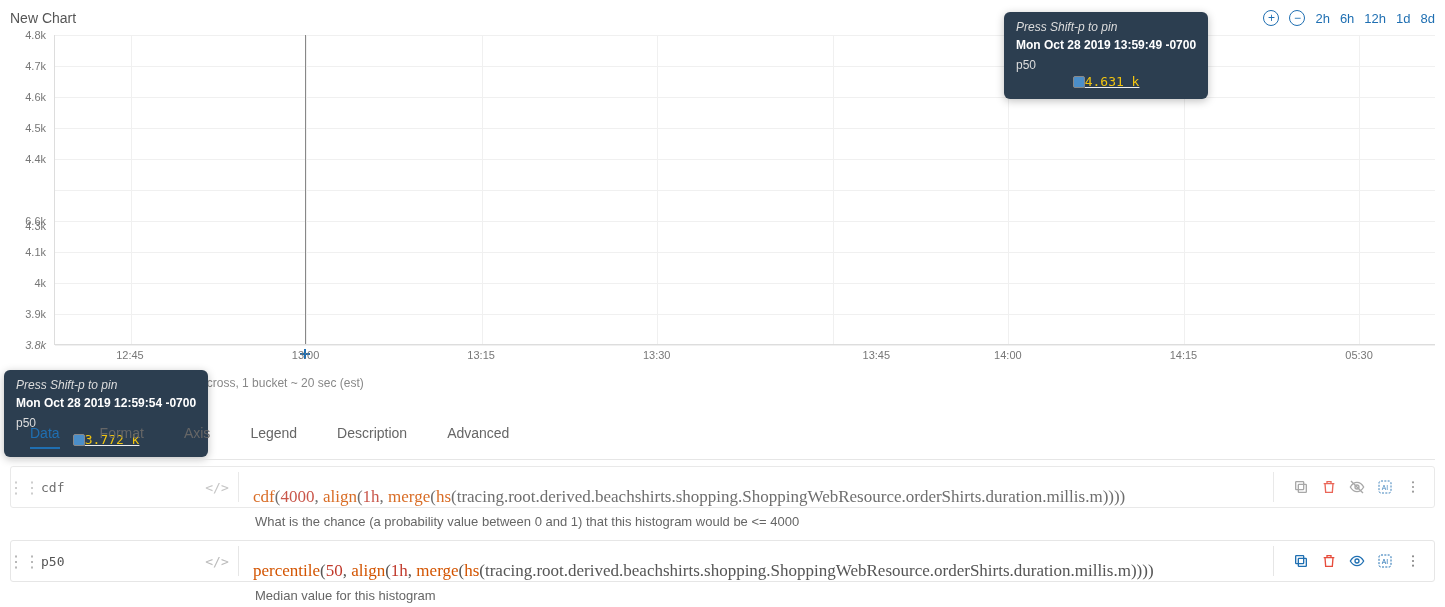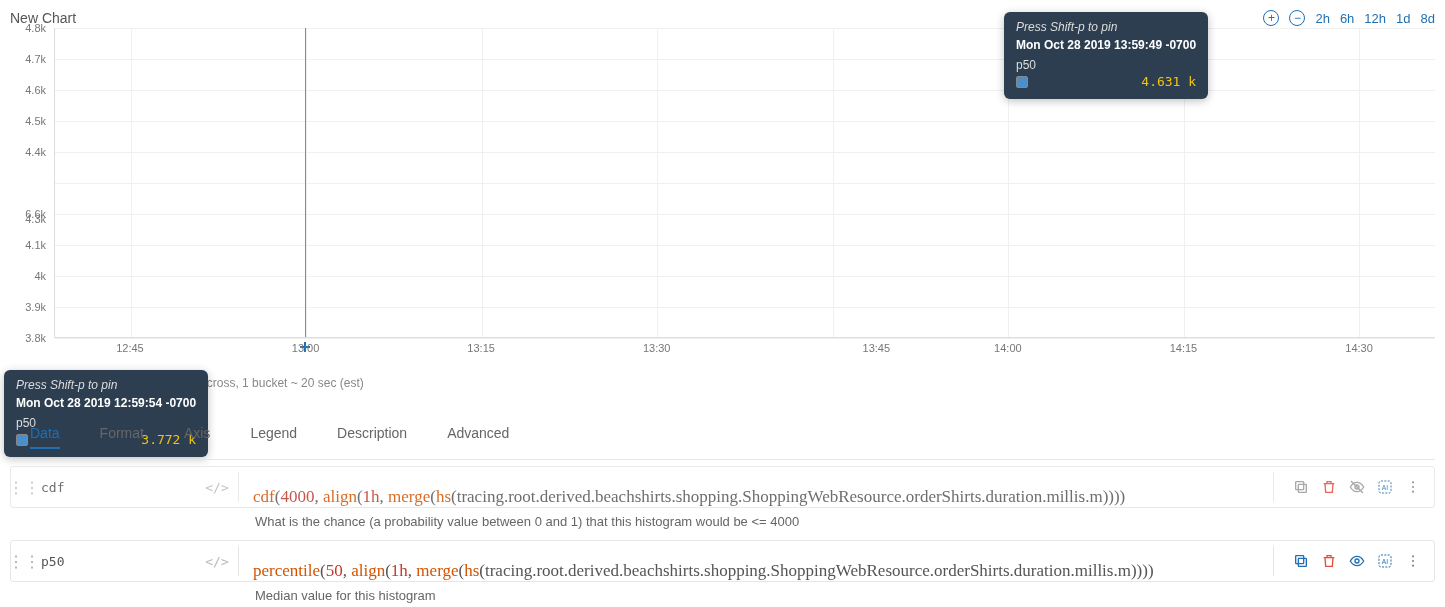--- a/index.html
+++ b/index.html
@@ -4,40 +4,40 @@
 <style>
   * { box-sizing: border-box; }
   html, body { margin: 0; padding: 0; font-family: -apple-system, BlinkMacSystemFont, "Segoe UI", Helvetica, Arial, sans-serif; color: #333; background:#fff; }
   .root { width:1445px; height:607px; position:relative; overflow:hidden; }
   .header-row { position:absolute; top:10px; left:10px; right:10px; display:flex; justify-content:space-between; align-items:center; }
   .chart-title { font-size:14px; color:#555; }
   .time-controls { display:flex; align-items:center; gap:10px; font-size:13px; color:#1f6fb2; }
   .time-controls .icon { width:16px; height:16px; border:1.5px solid #1f6fb2; border-radius:50%; display:flex; align-items:center; justify-content:center; font-size:12px; color:#1f6fb2; cursor:pointer; }
   .time-controls .opt { cursor:pointer; color:#1f6fb2; }
   .time-controls .opt.active { }
-  .chart-area { position:absolute; top:28px; left:10px; right:10px; height:330px; }
+  .chart-area { position:absolute; top:35px; left:10px; right:10px; height:330px; }
   .yaxis { position:absolute; left:0; top:0; width:44px; height:310px; font-size:11px; color:#777; }
   .ytick { position:absolute; right:8px; transform:translateY(-50%); }
   .plot { position:absolute; left:44px; right:0; top:0; height:310px; border-left:1px solid #ddd; border-bottom:1px solid #ddd; }
   .gridline { position:absolute; left:0; right:0; height:0; border-top:1px solid #f0f0f0; }
   .xgrid { position:absolute; top:0; bottom:0; width:0; border-left:1px solid #f0f0f0; }
   .cursor-line { position:absolute; top:0; bottom:0; width:0; border-left:1px solid #888; }
   .point-circle { position:absolute; width:6px; height:6px; border:1.5px solid #1f6fb2; background:#fff; border-radius:50%; transform:translate(-50%,-50%); }
   .point-cross { position:absolute; width:10px; height:10px; transform:translate(-50%,-50%); }
   .point-cross:before, .point-cross:after { content:""; position:absolute; background:#1f6fb2; }
   .point-cross:before { left:4px; top:0; width:2px; height:10px; }
   .point-cross:after  { left:0; top:4px; width:10px; height:2px; }
   .xaxis { position:absolute; left:44px; right:0; top:314px; font-size:11px; color:#777; }
   .xtick { position:absolute; transform:translateX(-50%); }
   .bucket-note { position:absolute; top:376px; left:126px; font-size:12px; color:#888; }
   .tooltip { position:absolute; background:#2c3e50; color:#eee; border-radius:6px; font-size:12px; padding:8px 12px 10px 12px; box-shadow:0 2px 8px rgba(0,0,0,0.25); min-width:185px; }
   .tooltip .pin { font-style:italic; color:#ddd; margin-bottom:4px; }
   .tooltip .ts  { font-weight:bold; color:#fff; margin-bottom:6px; white-space:nowrap; }
   .tooltip .series { color:#ddd; margin-bottom:2px; }
-  .tooltip .valrow { display:flex; justify-content:space-between; align-items:center; }
+  .tooltip .valrow { display:flex; justify-content:center; align-items:center;text-decoration:underline; }
   .tooltip .swatch { width:12px; height:12px; background:#4b8ec9; border:1px solid #888; border-radius:2px; }
   .tooltip .val { color:#f1c40f; font-family:monospace; font-size:13px; }
   .tabs { position:absolute; top:425px; left:10px; right:10px; display:flex; gap:40px; font-size:14px; color:#666; border-bottom:1px solid #e6e6e6; padding:0 20px 10px 20px; }
   .tab { cursor:pointer; padding-bottom:6px; }
   .tab.active { color:#1f6fb2; border-bottom:2px solid #1f6fb2; }
   .query-block { position:absolute; left:10px; right:10px; }
   .query-row { display:flex; align-items:center; height:42px; border:1px solid #e6e6e6; border-radius:3px; background:#fff; }
   .drag-handle { width:26px; display:flex; align-items:center; justify-content:center; color:#aaa; cursor:grab; }
   .query-name { width:165px; font-size:13px; color:#555; font-family:monospace; padding-left:4px; }
   .code-icon { width:30px; color:#bbb; display:flex; align-items:center; justify-content:center; cursor:pointer; font-family:monospace; }
@@ -76,21 +76,21 @@
         <div class="ytick" style="top: 0px;">4.8k</div>
         <div class="ytick" style="top: 31px;">4.7k</div>
         <div class="ytick" style="top: 62px;">4.6k</div>
         <div class="ytick" style="top: 93px;">4.5k</div>
         <div class="ytick" style="top: 124px;">4.4k</div>
         <div class="ytick" style="top: 155px; margin-top: 36px;">4.3k</div>
         <div class="ytick" style="top: 186px;">6.6k</div>
         <div class="ytick" style="top: 217px;">4.1k</div>
         <div class="ytick" style="top: 248px;">4k</div>
         <div class="ytick" style="top: 279px;">3.9k</div>
-        <div class="ytick" style="top: 310px;">3.8k</div>
+        <div class="ytick" style="top: 310px; font-style: italic;">3.8k</div>
       </div>
   <div class="plot" id="plot">
         <div class="gridline" style="top: 0px;"></div>
         <div class="gridline" style="top: 31px;"></div>
         <div class="gridline" style="top: 62px;"></div>
         <div class="gridline" style="top: 93px;"></div>
         <div class="gridline" style="top: 124px;"></div>
         <div class="gridline" style="top: 155px;"></div>
         <div class="gridline" style="top: 186px;"></div>
         <div class="gridline" style="top: 217px;"></div>
@@ -110,21 +110,21 @@
         <div class="point-circle" style="left: 69.3%; top: 52.39px;"></div>
       </div>
   <div class="xaxis" id="xaxis">
         <div class="xtick" style="left: 5.5%;">12:45</div>
         <div class="xtick" style="left: 18.2143%;">13:00</div>
         <div class="xtick" style="left: 30.9286%;">13:15</div>
         <div class="xtick" style="left: 43.6429%;">13:30</div>
         <div class="xtick" style="left: 56.3571%; margin-left: 44px;">13:45</div>
         <div class="xtick" style="left: 69.0714%;">14:00</div>
         <div class="xtick" style="left: 81.7857%;">14:15</div>
-        <div class="xtick" style="left: 94.5%;">14:30</div>
+        <div class="xtick" style="left: 94.5%;">05:30</div>
       </div>
 </div>
 <div class="bucket-note">point buckets across, 1 bucket ~ 20 sec (est)</div>
 
 <div class="tooltip" style="top:370px; left:4px;">
   <div class="pin">Press Shift-p to pin</div>
   <div class="ts">Mon Oct 28 2019 12:59:54 -0700</div>
   <div class="series">p50</div>
   <div class="valrow">
     <div class="swatch"></div>

